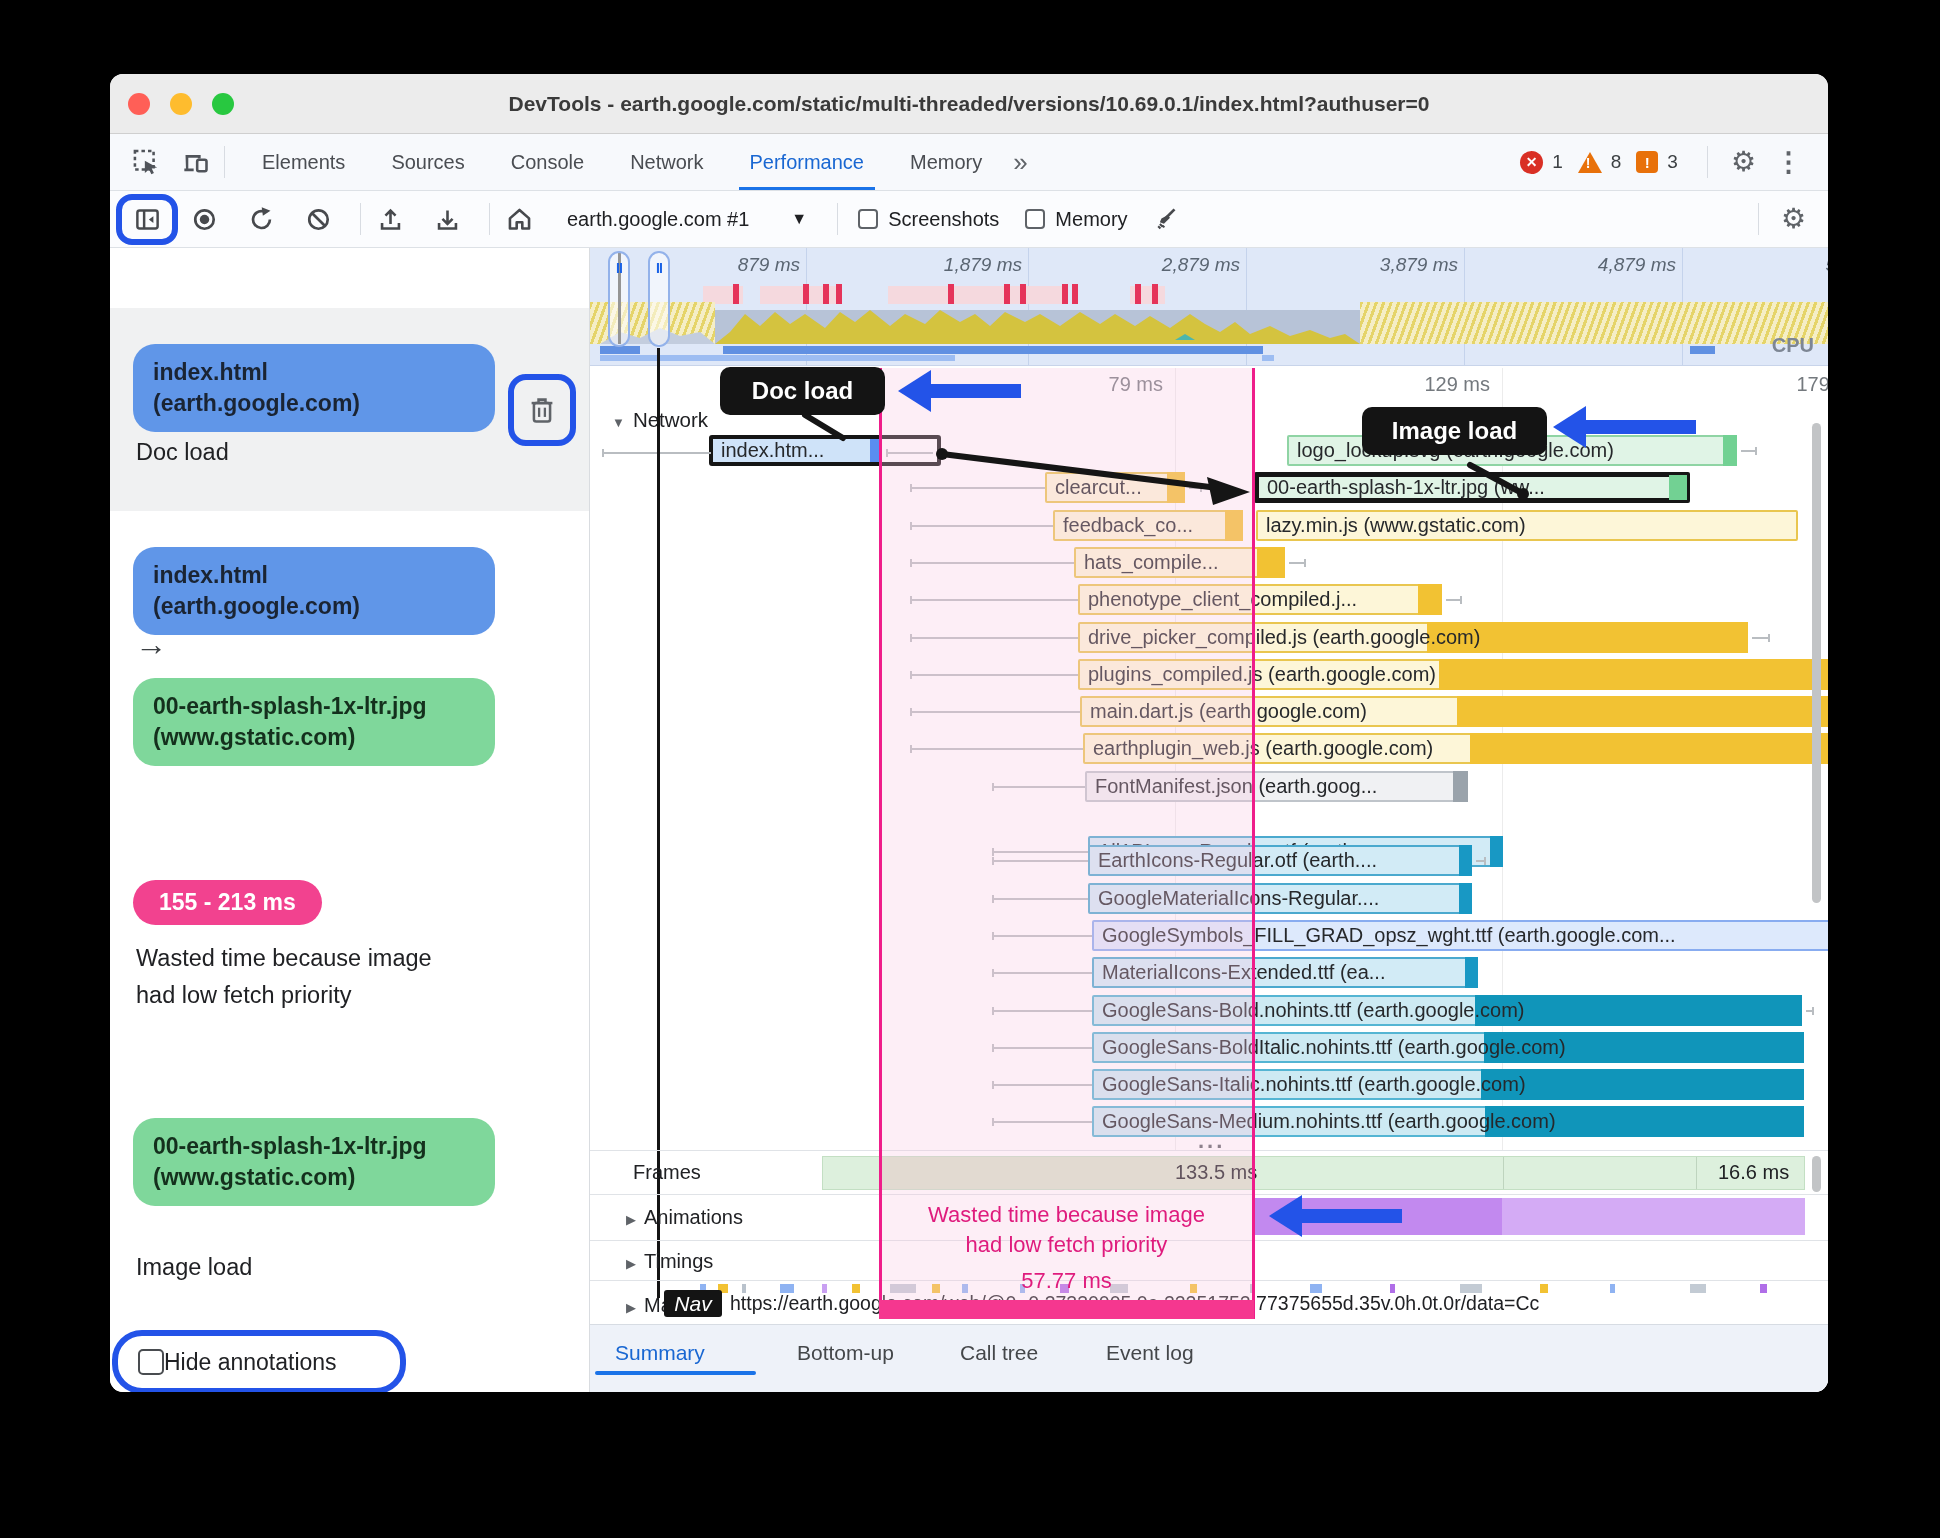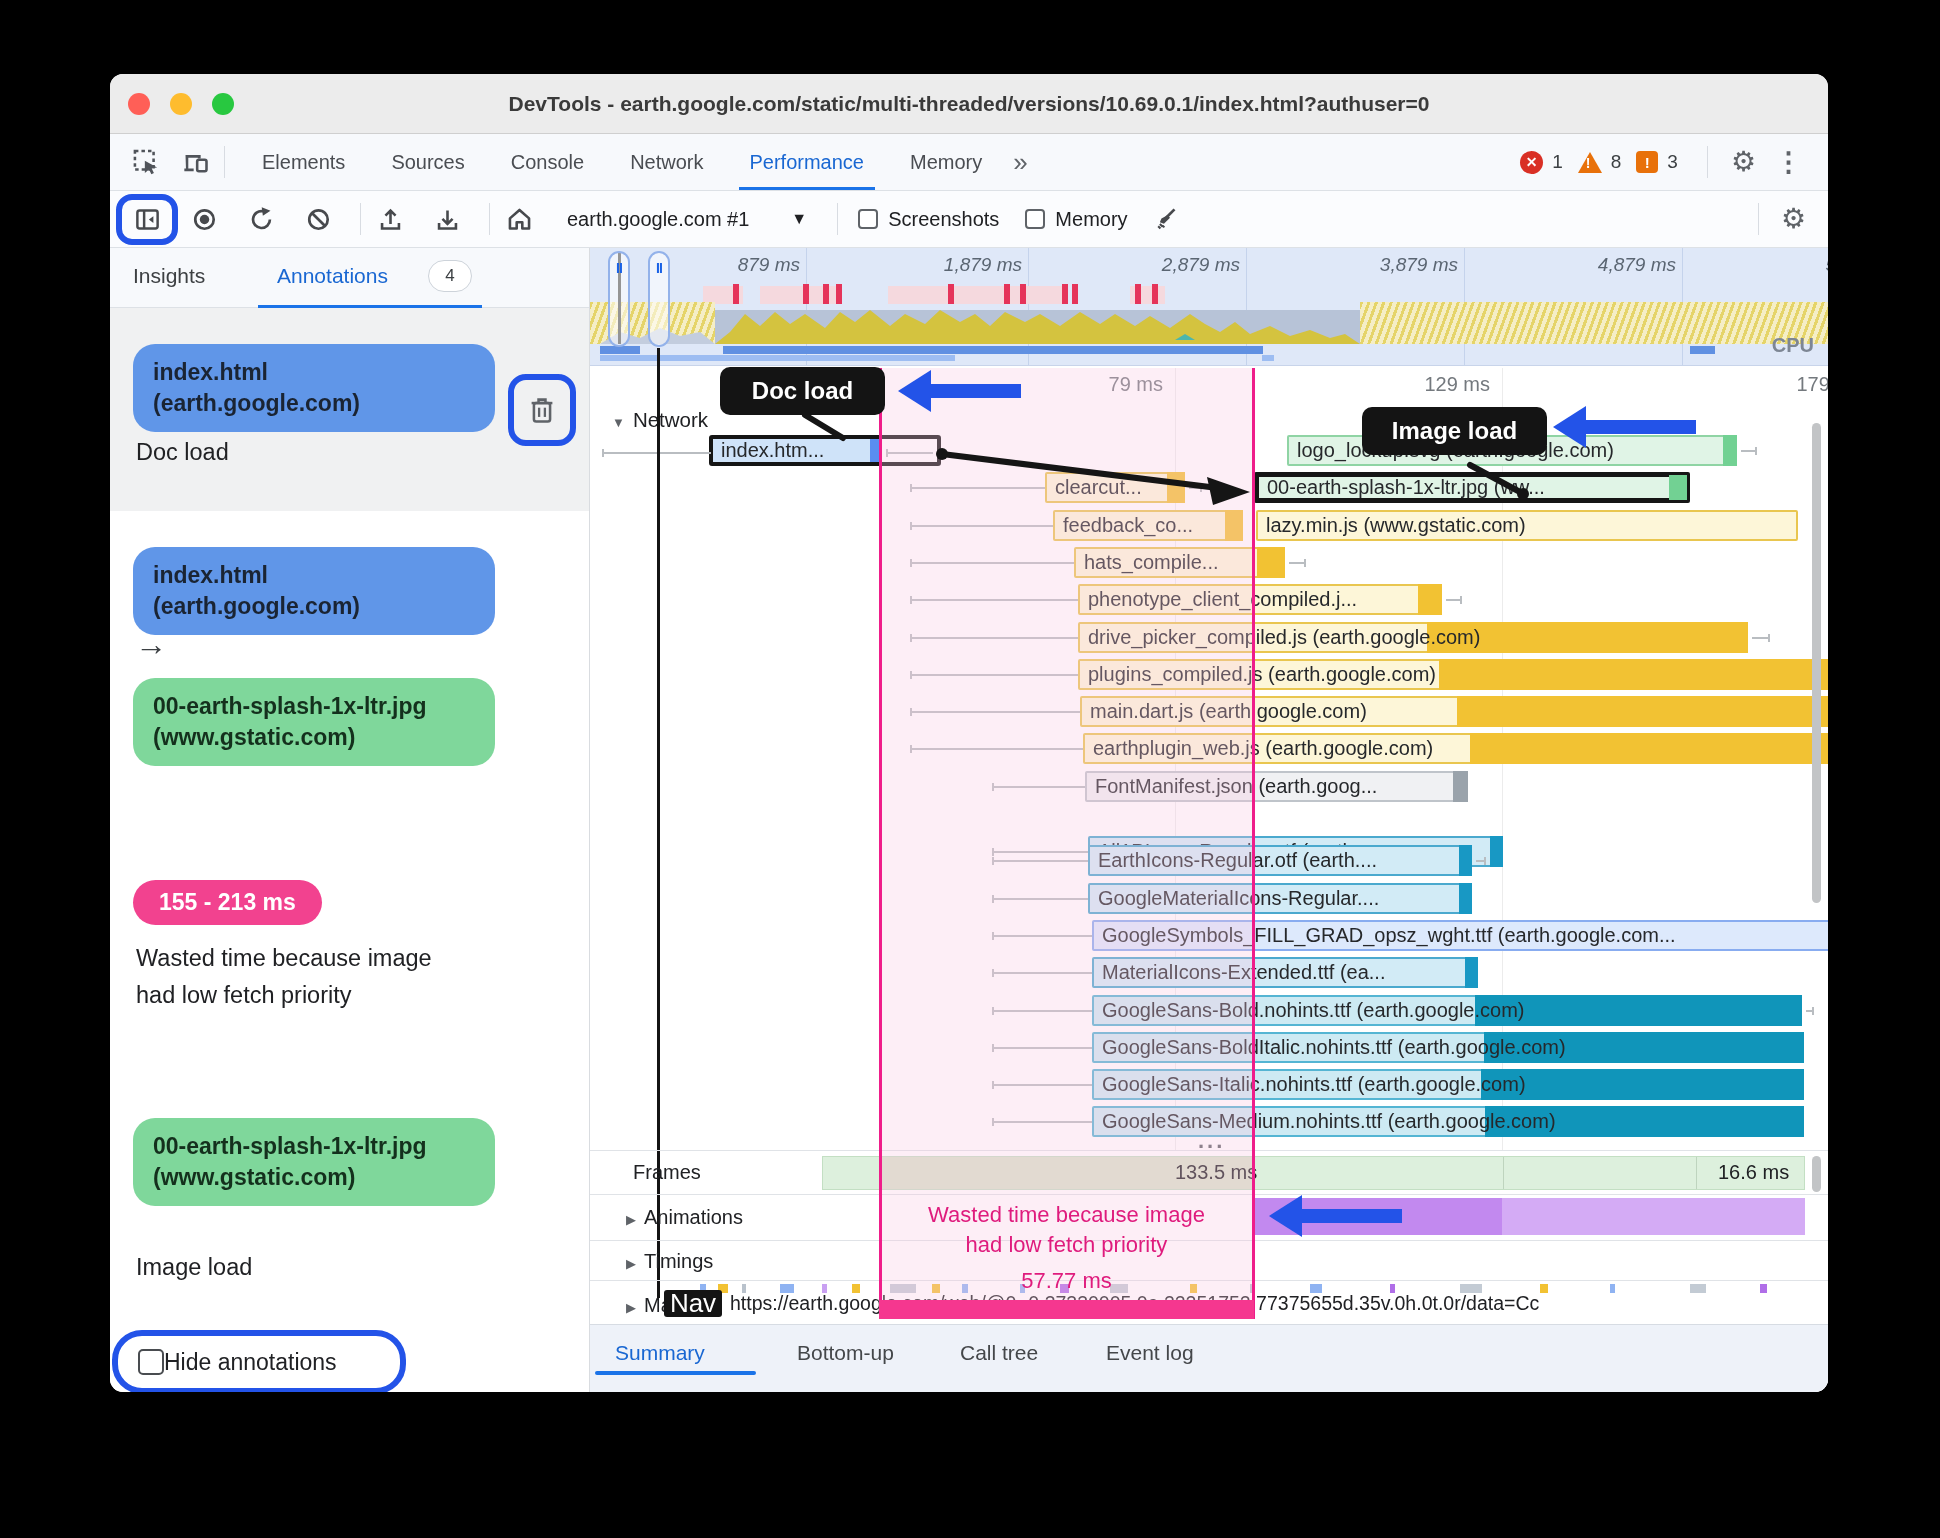--- a/index.html
+++ b/index.html
@@ -115,21 +115,21 @@
   .tdiv { position:absolute; left:0; width:1238px; height:1px; background:#e0e3e7; }
   .trklab { position:absolute; font-size:20px; color:#202124; white-space:nowrap; }
   .dis2 { font-size:13px; color:#5f6368; margin-right:8px; }
   #framesbar { position:absolute; left:232px; top:908px; width:983px; height:34px; background:#ddf0dd; border:1px solid #c3dfc3; }
   #framesseg { position:absolute; left:57px; top:0; width:375px; height:32px; background:#d8e2ca; }
   .fhair { position:absolute; top:0; width:1px; height:32px; background:#bed4be; }
   .flab { position:absolute; top:4px; font-size:20px; color:#202124; }
   #animbar1 { position:absolute; left:664px; top:950px; width:248px; height:37px; background:#c289ef; }
   #animbar2 { position:absolute; left:912px; top:950px; width:303px; height:37px; background:#d4abf5; }
   .filmchip { position:absolute; top:1036px; height:9px; }
-  #navchip { position:absolute; left:74px; top:1042px; width:58px; height:27px; background:#141414; border-radius:3px; color:#fff; font-size:26px; display:flex; align-items:center; justify-content:center; z-index:6; }
+  #navchip { position:absolute; left:74px; top:1042px; width:58px; height:27px; background:#141414; border-radius:3px; color:#fff; font-size:21px; display:flex; align-items:center; justify-content:center; z-index:6;font-style:italic; }
   #mainurl { position:absolute; left:140px; top:1044px; width:1098px; font-size:19.5px; color:#202124; white-space:nowrap; overflow:hidden; }
 
   
   .sbthumb { position:absolute; left:1222px; width:9px; border-radius:5px; background:#c2c4c6; z-index:20; }
 
   
   .blklabel { position:absolute; background:#141414; border-radius:10px; color:#fff; font-size:24px; font-weight:700; display:flex; align-items:center; justify-content:center; z-index:40; }
   .barrow { position:absolute; height:14px; background:#2353e8; z-index:41; }
   .barrow::before { content:""; position:absolute; left:-33px; top:-14px; border:21px solid transparent; border-right:33px solid #2353e8; border-left:none; }
   #connectors { position:absolute; left:0; top:0; width:1238px; height:1144px; z-index:38; pointer-events:none; }
@@ -230,26 +230,20 @@
       <polygon points="13.8,8.2 16,10.4 10.6,15.8 7,14.5 8.4,11" fill="#47494d"></polygon>
       <path d="M7 16 l2.5 2.5 M5.5 18 l2 2 M9.5 17.5 l1.5 1.5" stroke="#47494d" stroke-width="1.8" fill="none"></path>
     </svg>
     <div style="margin-left:auto;display:flex;align-items:center">
       <div class="vsep"></div>
       <span class="gearglyph" style="margin:0 22px 0 8px">⚙</span>
     </div>
   </div>
 
   <div id="sidebar">
-    <div id="sbtabs">
-      <span id="sb-insights">Insights</span>
-      <span id="sb-annot">Annotations</span>
-      <span id="sb-count">4</span>
-      <div id="sb-underline"></div>
-    </div>
 
     <div class="card1"></div>
     <div class="chip blue" style="top:96px">index.html (earth.google.com)</div>
     <div id="ring-trash">
       <svg width="28" height="30" viewBox="0 0 24 26">
         <rect x="5" y="7" width="14" height="16" rx="2" fill="none" stroke="#5f6368" stroke-width="2.2"></rect>
         <line x1="9.5" y1="11" x2="9.5" y2="19" stroke="#5f6368" stroke-width="2"></line>
         <line x1="14.5" y1="11" x2="14.5" y2="19" stroke="#5f6368" stroke-width="2"></line>
         <line x1="3" y1="7" x2="21" y2="7" stroke="#5f6368" stroke-width="2.2"></line>
         <path d="M9 7 V4 h6 v3" fill="none" stroke="#5f6368" stroke-width="2.2"></path>

